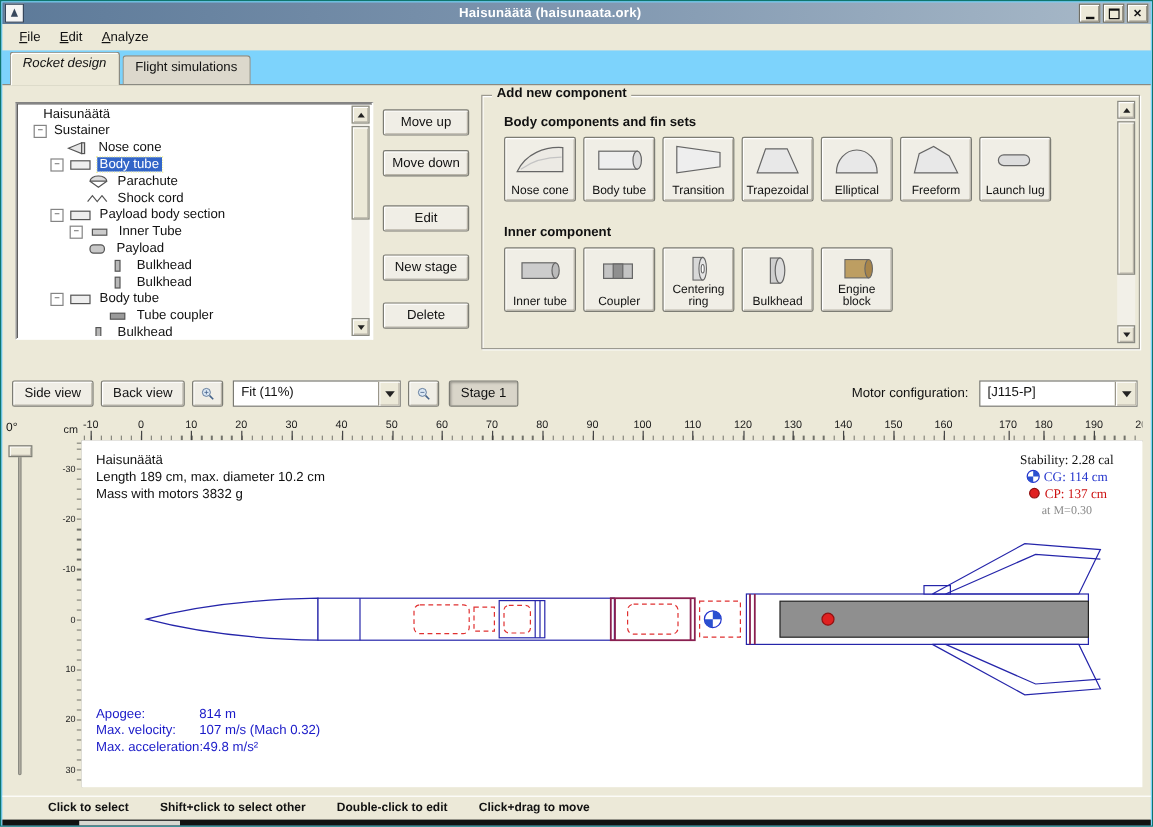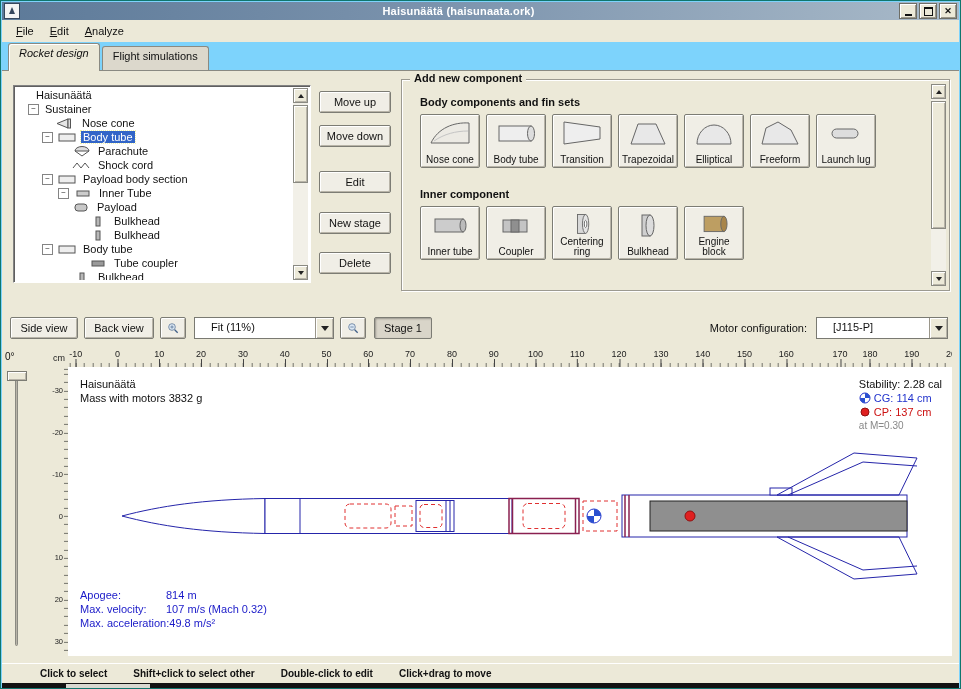--- a/index.html
+++ b/index.html
@@ -28,21 +28,21 @@
     background:#dcd8cc;margin-right:2px;color:#111;}
   .tab.active{height:24px;background:#ece9d8;box-shadow:inset 1px 1px 0 #fff;position:relative;z-index:2;margin-bottom:-1px;font-style:italic;}
   .tabpanel{position:absolute;top:69px;left:1px;right:1px;bottom:1px;border-top:1px solid #8a8a82;background:#ece9d8;}
 
   
   .btn{background:#f0eee6;border:1px solid #7c7c74;border-radius:2px;
     box-shadow:inset 1px 1px 0 #fff,inset -1px -1px 0 #b8b4a8;
     font-size:11px;color:#111;display:flex;align-items:center;justify-content:center;box-sizing:border-box;}
   .btn.pressed{background:#d9d5c9;box-shadow:inset 1px 1px 2px rgba(0,0,0,.3);}
   .combo{position:absolute;display:flex;height:22px;border:1px solid #7a7a72;background:#fff;box-sizing:border-box;}
-  .combo .val{flex:1;font-size:11px;padding:3px 16px;white-space:nowrap;overflow:hidden;color:#111;}
+  .combo .val{flex:1;font-size:11px;padding:3px 6px;white-space:nowrap;overflow:hidden;color:#111;}
   .combo .arrow{width:17px;background:#ece9d8;border-left:1px solid #9a968a;box-shadow:inset 1px 1px 0 #fff,inset -1px -1px 0 #b8b4a8;
     display:flex;align-items:center;justify-content:center;}
   .tri-down{width:0;height:0;border-left:4px solid transparent;border-right:4px solid transparent;border-top:5px solid #222;}
 
   
   .treebox{position:absolute;left:11px;top:14px;width:298px;height:198px;background:#fff;
     border:1px solid;border-color:#828282 #fff #fff #828282;box-shadow:inset 1px 1px 0 #5f5f5f;box-sizing:border-box;}
   .treerows{position:absolute;left:2px;top:2px;right:17px;bottom:2px;overflow:hidden;}
   .trow{height:14px;display:flex;align-items:center;font-size:11px;white-space:nowrap;color:#111;}
   .exp{width:9px;height:9px;border:1px solid #848484;background:#fff;font-size:8px;line-height:7px;text-align:center;margin-right:4px;flex:0 0 auto;color:#333;}
@@ -83,21 +83,21 @@
   .h-ruler .ticks{position:absolute;left:0;right:0;bottom:0;height:4px;
     background:repeating-linear-gradient(to right,#72726a 0 1px,transparent 1px 8.36px);background-position:7.7px 0;}
   .hlab{position:absolute;top:0;transform:translateX(-50%);font-size:9px;color:#222;}
   .hlab::after{content:'';position:absolute;left:50%;top:10px;width:1px;height:8px;background:#444;}
   .v-ruler{position:absolute;left:48px;top:296px;width:18px;height:289px;border-right:1px solid #9a9a92;overflow:hidden;text-align:center;}
   .v-ruler .ticks{position:absolute;top:0;bottom:0;right:0;width:4px;
     background:repeating-linear-gradient(to bottom,#72726a 0 1px,transparent 1px 8.36px);background-position:0 6.88px;}
   .vlab{position:absolute;right:5px;font-size:7.5px;color:#222;}
   .canvas{position:absolute;left:66px;top:296px;width:884px;height:289px;background:#fff;overflow:hidden;}
   .info-block{position:absolute;left:12px;top:10px;font-size:11px;color:#111;line-height:14px;}
-  .stab-block{position:absolute;right:10px;top:10px;font-size:11px;text-align:left;line-height:14px;}
+  .stab-block{position:absolute;right:24px;top:10px;font-size:11px;text-align:center;line-height:14px;font-family:Liberation Serif, serif;}
   .stab-line{color:#111;}
   .cg-line{color:#2233cc;}
   .cp-line{color:#cc1111;}
   .mach-line{color:#888;font-size:10px;}
   .stab-block svg{vertical-align:-2px;margin-right:3px;}
   .flight-block{position:absolute;left:12px;bottom:26px;font-size:11px;color:#1a1ac8;line-height:14px;}
   .flight-block .flabel{display:inline-block;min-width:86px;}
 
   
   .statusbar{position:absolute;left:0;right:0;top:592px;height:18px;border-top:1px solid #fff;
@@ -462,20 +462,21 @@
         <g>
           <circle cx="526" cy="149" r="7" fill="#fff" stroke="#2233cc"></circle>
           <path d="M526 142 A7 7 0 0 1 533 149 L526 149 Z" fill="#2a50d0"></path>
           <path d="M526 156 A7 7 0 0 1 519 149 L526 149 Z" fill="#2a50d0"></path>
         </g>
         <circle cx="622" cy="149" r="5" fill="#e02020" stroke="#901010"></circle>
       </svg>
 
       <div class="info-block">
         <div>Haisunäätä</div>
+        <div>Length 189 cm, max. diameter 10.2 cm</div>
         <div>Mass with motors 3832 g</div>
       </div>
 
       <div class="stab-block">
         <div class="stab-line"><span>Stability:</span> <span>2.28 cal</span></div>
         <div class="cg-line">
           <svg width="12" height="12" viewBox="0 0 12 12">
               <circle cx="6" cy="6" r="5" fill="#fff" stroke="#2233cc"></circle>
               <path d="M6 1 A5 5 0 0 1 11 6 L6 6 Z" fill="#2a50d0"></path>
               <path d="M6 11 A5 5 0 0 1 1 6 L6 6 Z" fill="#2a50d0"></path>

